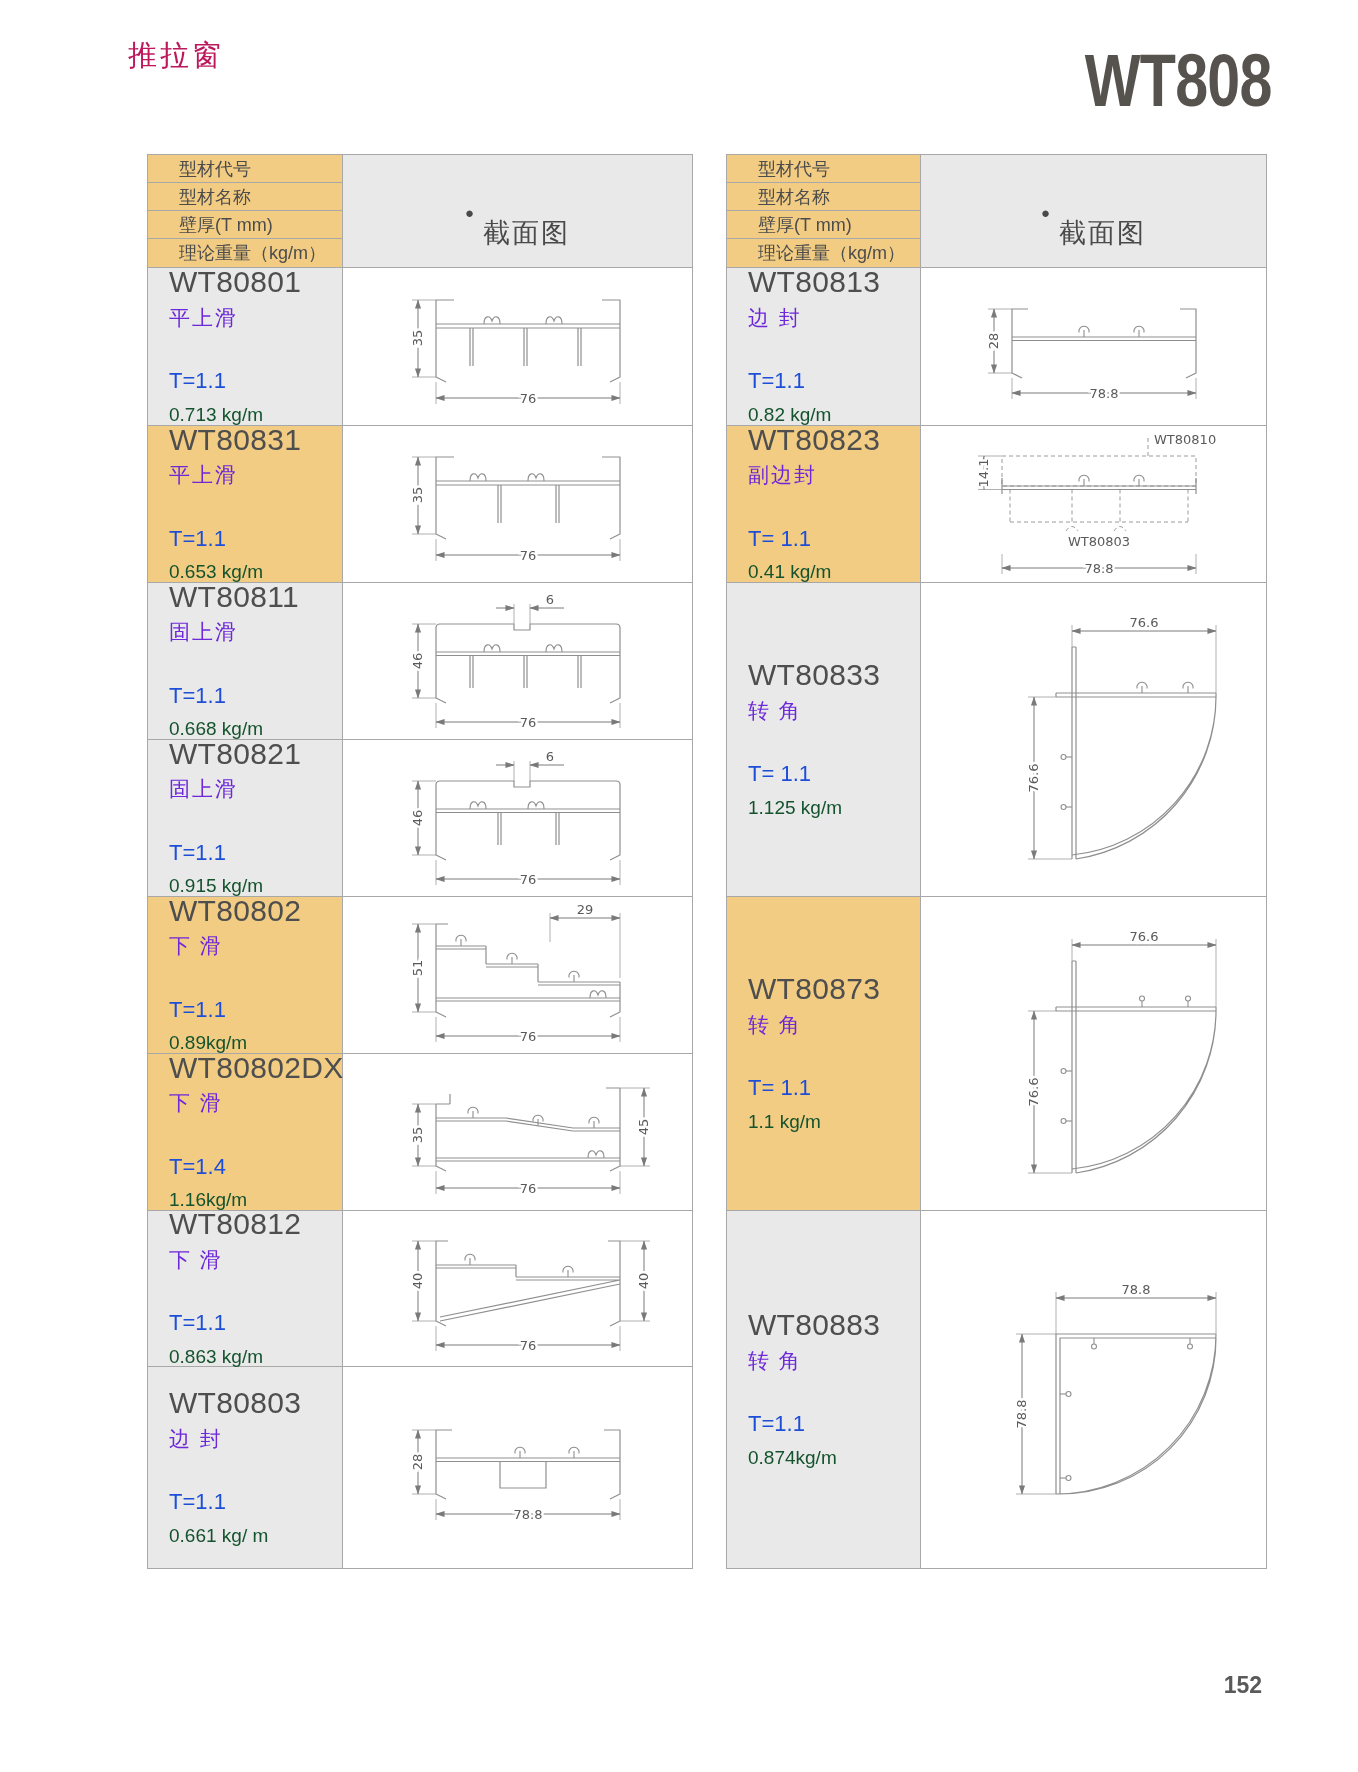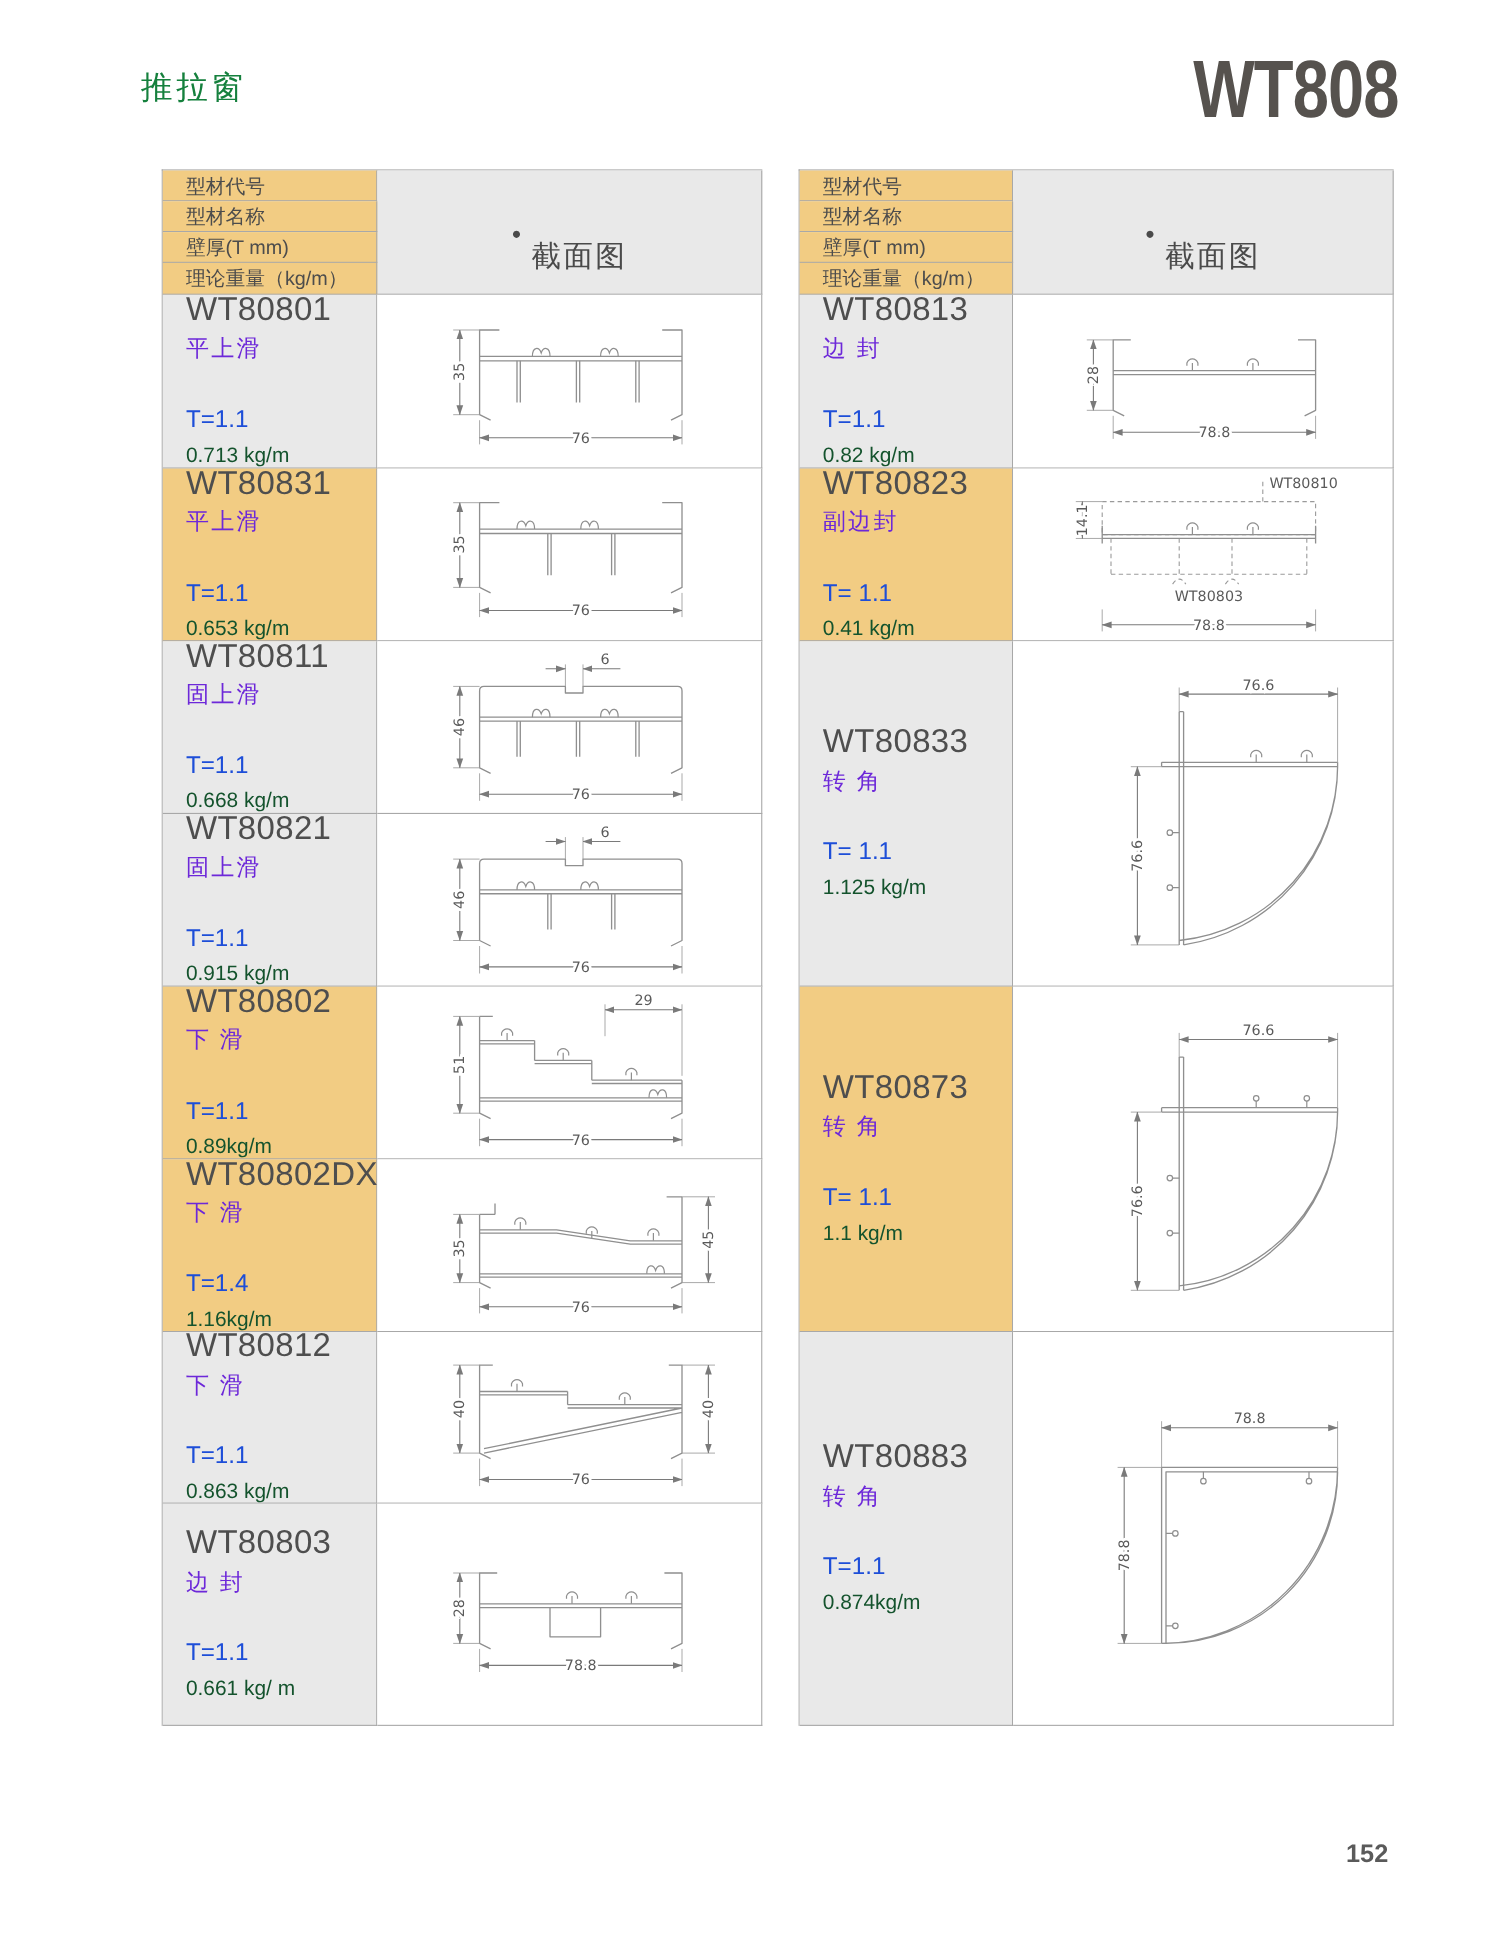--- a/index.html
+++ b/index.html
@@ -1,33 +1,33 @@
 <!DOCTYPE html>
 <html><head>
 <meta charset="utf-8">
 <style>
   html,body{margin:0;padding:0;}
   body{
     width:1358px;height:1772px;position:relative;background:#ffffff;
     font-family:"Liberation Sans","DejaVu Sans",sans-serif;color:#4c4c4c;overflow:hidden;
   }
-  .page-title{position:absolute;left:128px;top:60px;font-size:29px;letter-spacing:3px;color:#15803d;text-align:center;}
+  .page-title{position:absolute;left:128px;top:36px;font-size:29px;letter-spacing:3px;color:#be185d;text-align:center;}
   .series-code{
     position:absolute;right:86px;top:38px;font-size:74px;font-weight:bold;color:#56524e;
     letter-spacing:-1px;transform:scaleX(.8);transform-origin:100% 50%;white-space:nowrap;
   }
   .page-number{position:absolute;right:96px;top:1672px;font-size:23px;font-weight:bold;color:#5a5a5a;}
 
   .tbl{position:absolute;top:154px;display:grid;border-top:1px solid #a8a8a8;border-left:1px solid #a8a8a8;background:#fff;}
   .tbl-left{left:147px;grid-template-columns:195px 350px;
     grid-template-rows:28px 28px 28px 29px 158px 157px 157px 157px 157px 157px 156px 202px;}
   .tbl-right{left:726px;grid-template-columns:194px 346px;
     grid-template-rows:28px 28px 28px 29px 158px 157px 314px 314px 358px;}
   .cell{border-right:1px solid #a8a8a8;border-bottom:1px solid #a8a8a8;box-sizing:border-box;min-width:0;}
-  .hcell{background:#f2cc83;display:flex;align-items:center;padding-left:21px;font-size:18px;color:#4c4c4c;}
+  .hcell{background:#f2cc83;display:flex;align-items:center;padding-left:31px;font-size:18px;color:#4c4c4c;}
   .hsec{grid-column:2;grid-row:1/5;background:#e9e9e9;display:flex;align-items:center;justify-content:center;color:#4a4a4a;}
   .hsec .bullet{font-size:15px;margin-right:9px;margin-top:2px;}
   .hsec .sec-label{font-size:27px;letter-spacing:2px;margin-top:44px;}
   .lbl{display:flex;flex-direction:column;justify-content:center;padding-left:21px;}
   .lbl.g{background:#e9e9e9;}
   .lbl.y{background:#f2cc83;}
   .code{font-size:30px;color:#4e4e4e;line-height:1.15;letter-spacing:.3px;}
   .pname{font-size:21px;color:#6d28d9;line-height:1.25;margin-top:5px;letter-spacing:2px;}
   .thk{font-size:22px;color:#1d4ed8;line-height:1.3;margin-top:36px;}
   .wt{font-size:19px;color:#14532d;line-height:1.3;margin-top:7px;}

